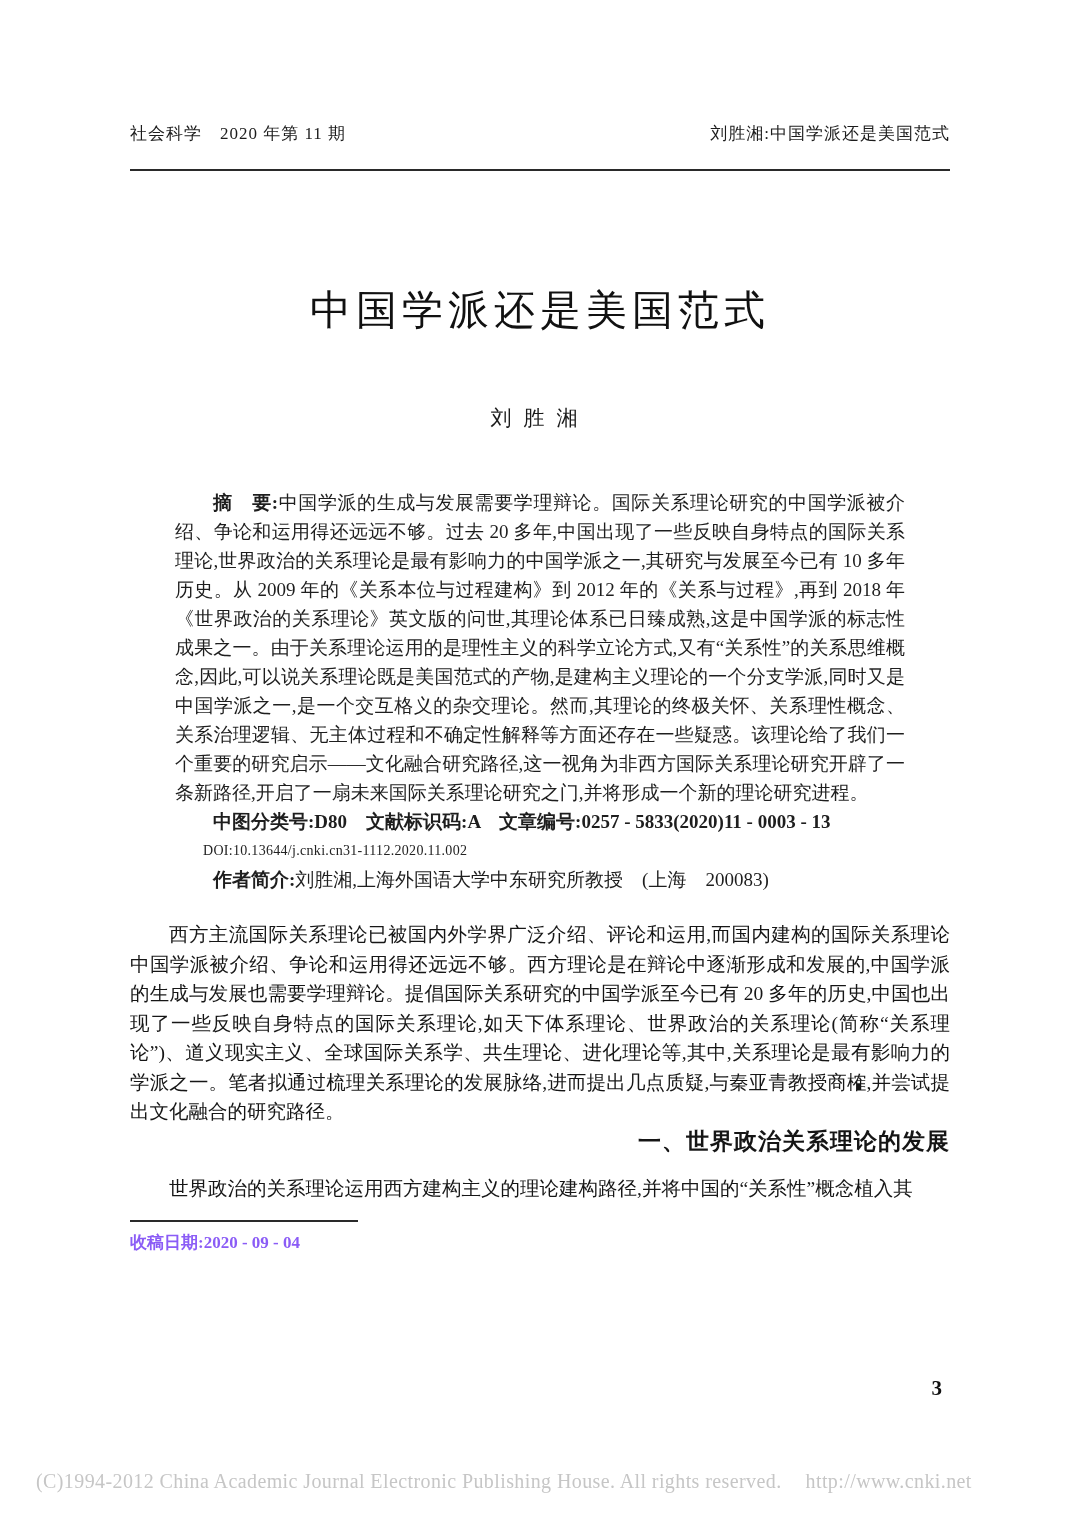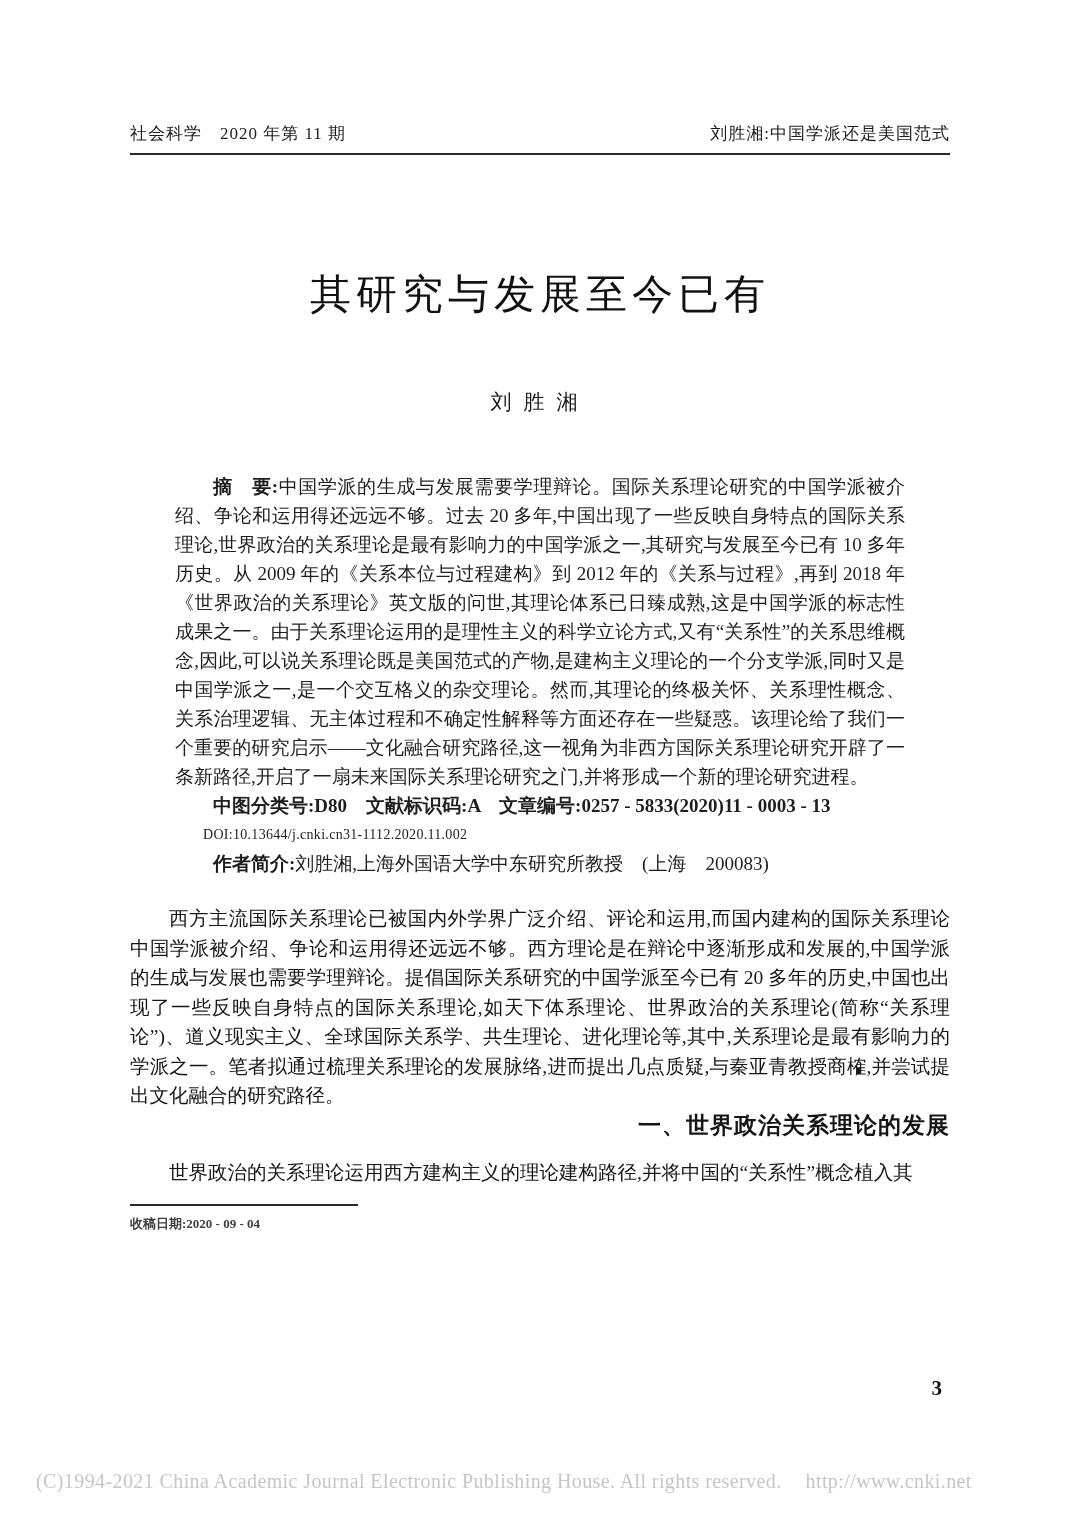--- a/index.html
+++ b/index.html
@@ -20,21 +20,21 @@
     top: 122px;
     width: 820px;
   }
   
   .running-head {
     display: flex;
     justify-content: space-between;
     align-items: flex-end;
     font-size: 17px;
     letter-spacing: 1px;
-    padding-bottom: 8px;
+    padding-bottom: 24px;
     border-bottom: 2px solid #2a2a2a;
   }
   
   .article-title {
     margin-top: 112px;
     text-align: center;
     font-size: 41px;
     letter-spacing: 5px;
     font-weight: 500;
     color: #111;
@@ -95,22 +95,22 @@
   .footnote {
     margin-top: 16px;
   }
   .footnote-rule {
     width: 228px;
     border: none;
     border-top: 2px solid #2a2a2a;
     margin-bottom: 9px;
   }
   .footnote-line {
-    font-size: 13px;
-    color: #404040;
+    font-size: 17px;
+    color: #8b5cf6;
   }
   
   .page-number {
     position: absolute;
     right: 138px;
     top: 1376px;
     font-size: 21px;
     font-weight: 700;
     color: #111;
   }
@@ -132,21 +132,21 @@
 
 <div class="page">
 
   <div class="content">
 
     <div class="running-head">
       <span>社会科学　2020 年第 11 期</span>
       <span>刘胜湘:中国学派还是美国范式</span>
     </div>
 
-    <div class="article-title">其研究与发展至今已有</div>
+    <div class="article-title">中国学派还是美国范式</div>
     <div class="article-author">刘胜湘</div>
 
     <div class="abstract-block">
       <p class="abstract"><span class="hei">摘　要:</span><span>中国学派的生成与发展需要学理辩论。国际关系理论研究的中国学派被介绍、争论和运用得还远远不够。过去 20 多年,中国出现了一些反映自身特点的国际关系理论,世界政治的关系理论是最有影响力的中国学派之一,其研究与发展至今已有 10 多年历史。从 2009 年的《关系本位与过程建构》到 2012 年的《关系与过程》,再到 2018 年《世界政治的关系理论》英文版的问世,其理论体系已日臻成熟,这是中国学派的标志性成果之一。由于关系理论运用的是理性主义的科学立论方式,又有“关系性”的关系思维概念,因此,可以说关系理论既是美国范式的产物,是建构主义理论的一个分支学派,同时又是中国学派之一,是一个交互格义的杂交理论。然而,其理论的终极关怀、关系理性概念、关系治理逻辑、无主体过程和不确定性解释等方面还存在一些疑惑。该理论给了我们一个重要的研究启示——文化融合研究路径,这一视角为非西方国际关系理论研究开辟了一条新路径,开启了一扇未来国际关系理论研究之门,并将形成一个新的理论研究进程。</span></p>
       <p class="meta-line hei"><span>中图分类号:</span><span>D80</span><span>　文献标识码:</span><span>A</span><span>　文章编号:</span><span>0257 - 5833(2020)11 - 0003 - 13</span></p>
       <p class="doi-line">DOI:10.13644/j.cnki.cn31-1112.2020.11.002</p>
       <p class="meta-line"><span class="hei">作者简介:</span><span>刘胜湘,上海外国语大学中东研究所教授　(上海　200083)</span></p>
     </div>
 
     <div class="body-text">
@@ -158,17 +158,17 @@
     <div class="footnote">
       <hr class="footnote-rule">
       <div class="footnote-line"><span class="hei">收稿日期:</span><span class="hei">2020 - 09 - 04</span></div>
     </div>
 
   </div>
 
   <div class="page-number">3</div>
 
   <div class="watermark">
-    <span>(C)1994-2021 China Academic Journal Electronic Publishing House. All rights reserved.</span>
+    <span>(C)1994-2012 China Academic Journal Electronic Publishing House. All rights reserved.</span>
     <span class="wm-url">http://www.cnki.net</span>
   </div>
 
 </div>
 
 </body></html>

